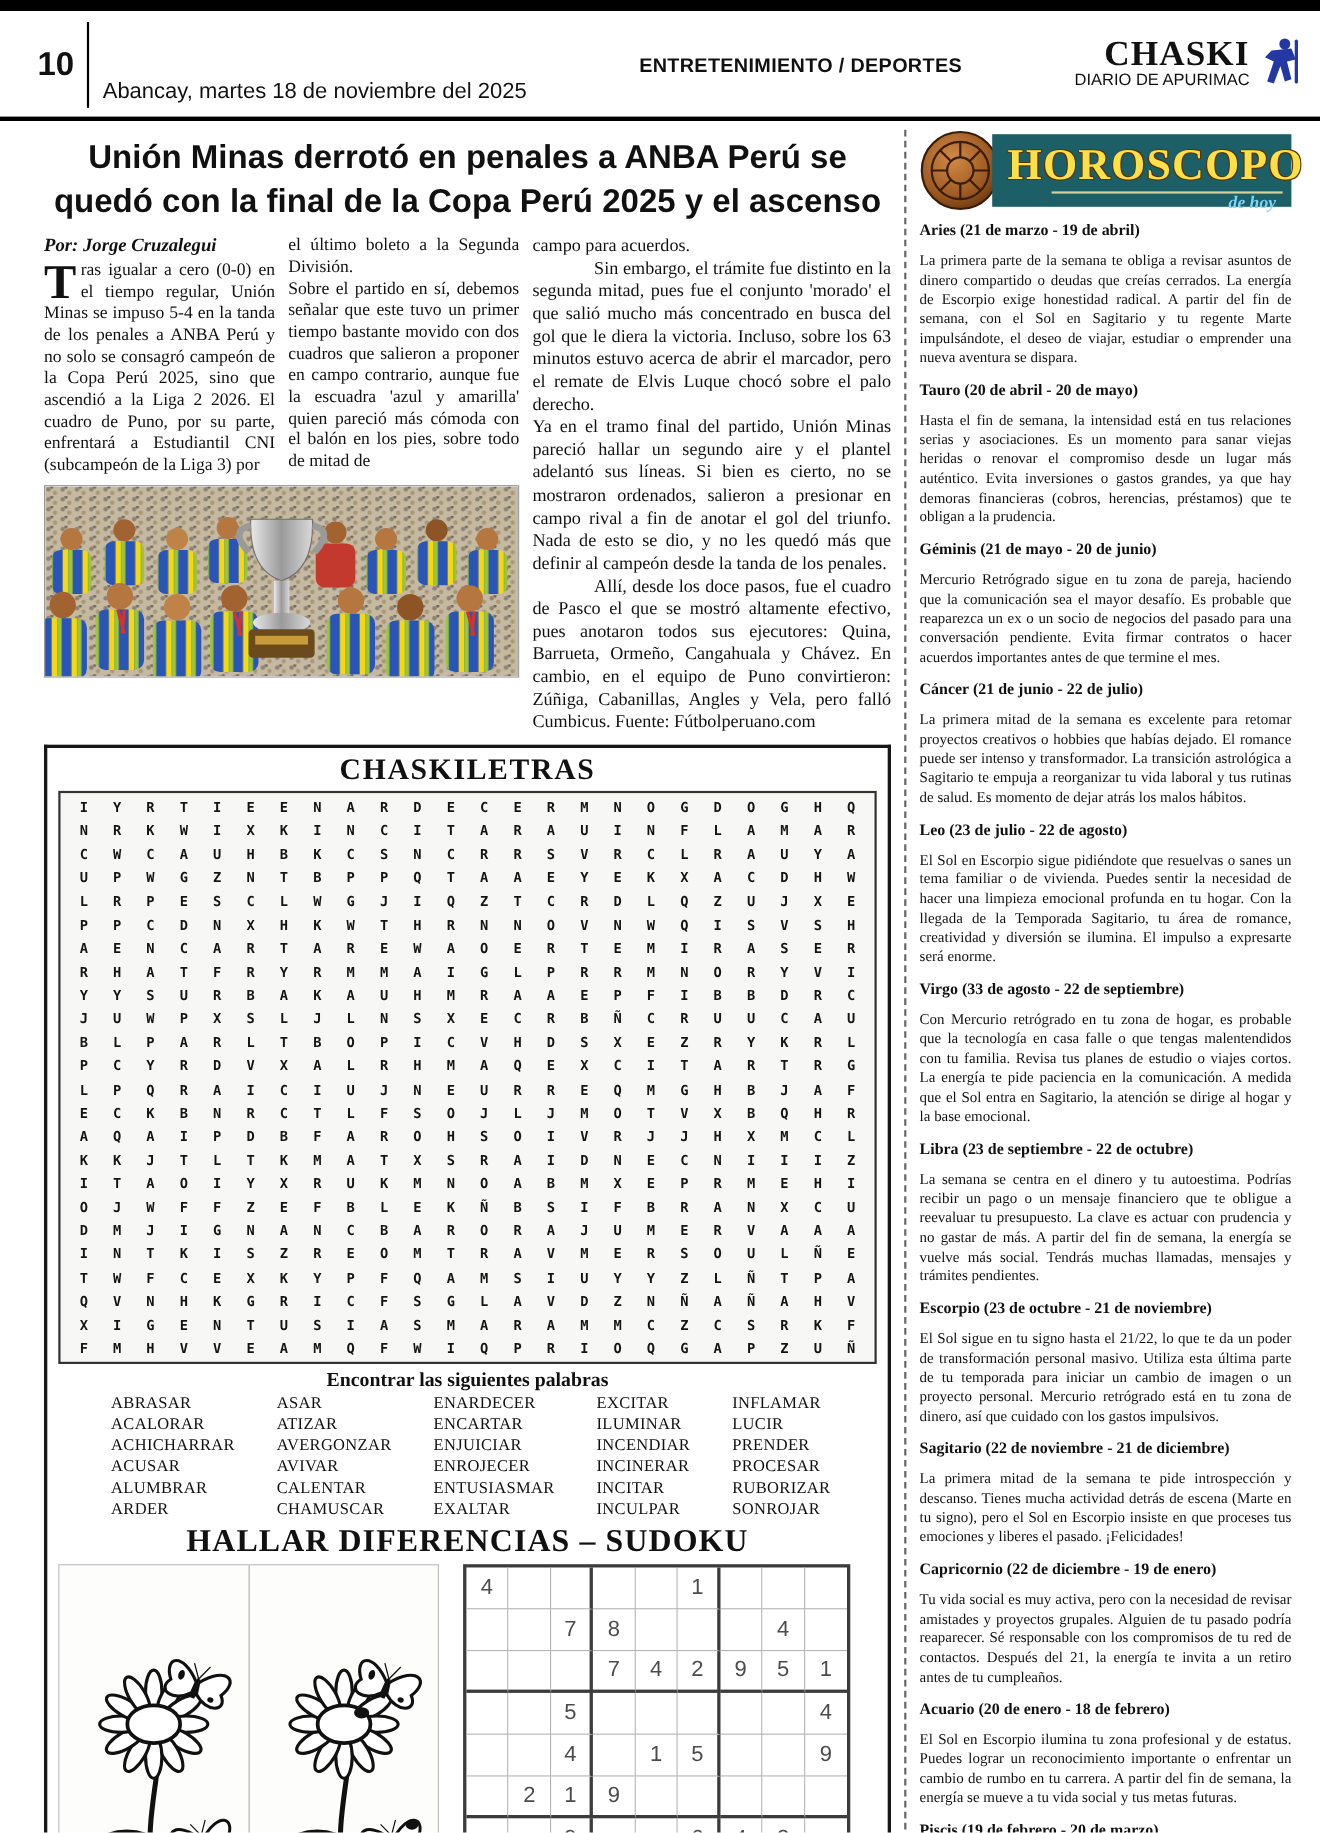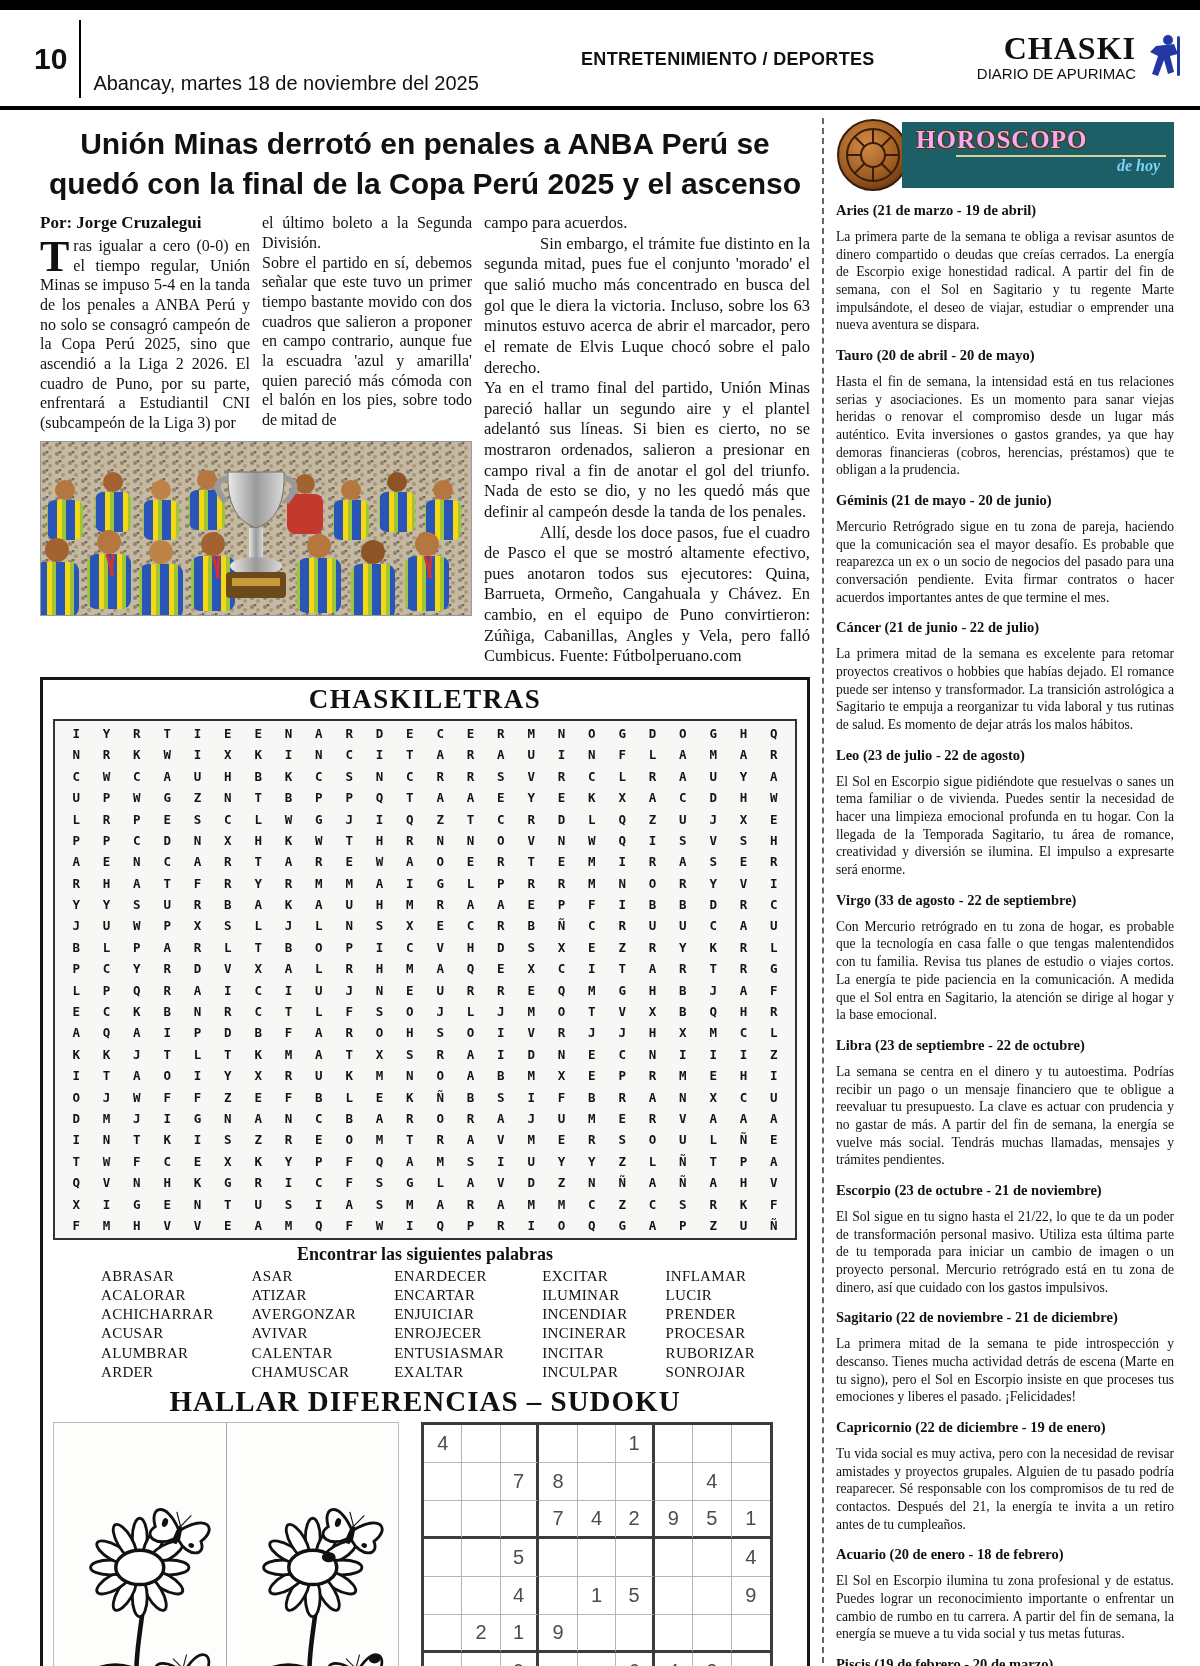--- a/index.html
+++ b/index.html
@@ -25,21 +25,21 @@
   .leftcol { flex:1; padding-right:12px; }
   .horoscope { width:352px; border-left:2px dashed #666; padding-left:12px; }
 
   
   .headline { font-family:"Liberation Sans", sans-serif; font-weight:bold; font-size:30px;
               line-height:1.32; text-align:center; padding:6px 6px 10px 6px; }
   .article-body { display:flex; gap:12px; }
   .article-left { width:432px; }
   .textcols { display:flex; gap:12px; }
   .acol { width:210px; font-size:16px; line-height:1.23; text-align:justify; }
-  .byline { font-weight:bold; font-size:17px; margin-bottom:2px; }
+  .byline { font-weight:bold; font-style:italic; font-size:17px; margin-bottom:2px; }
   .dropcap { float:left; font-size:44px; line-height:.82; font-weight:bold; padding:3px 4px 0 0; }
   .acol p + p { margin-top:0; }
   .col3 { flex:1; font-size:16.5px; line-height:1.25; text-align:justify; }
   .col3 .p.indent { text-indent:3.4em; }
 
   .photo { margin-top:8px; width:432px; height:175px; border:1px solid #999; overflow:hidden; }
   .photo svg { display:block; }
 
   
   .puzzlebox { margin-top:10px; border:3px solid #171717; border-bottom:7px solid #2e1a10;
@@ -67,22 +67,22 @@
             font-family:"Liberation Sans", sans-serif; font-size:20px; color:#4c4c4c; }
   .s-cell.br3 { border-right:3px solid #3c3c3c; }
   .s-cell.bb3 { border-bottom:3px solid #3c3c3c; }
   .s-cell.lastc { border-right:none; }
 
   
   .horo-banner { position:relative; height:74px; margin-bottom:10px; }
   .horo-medallion { position:absolute; left:0; top:0; width:74px; height:74px; }
   .horo-teal { position:absolute; left:66px; right:0; top:4px; bottom:4px; background:#1d5f66;
                padding:4px 8px 2px 14px; }
-  .horo-word { font-family:"Liberation Serif", serif; font-weight:bold; font-size:25px; letter-spacing:1px;
-               color:#f0abfc; text-shadow:1px 1px 0 #5a3404, -1px 1px 0 #5a3404, 1px -1px 0 #5a3404; }
+  .horo-word { font-family:"Liberation Serif", serif; font-weight:bold; font-size:40px; letter-spacing:1px;
+               color:#fde047; text-shadow:1px 1px 0 #5a3404, -1px 1px 0 #5a3404, 1px -1px 0 #5a3404; }
   .horo-underline { height:2px; background:#d9cf9a; margin:1px 0 0 40px; }
   .horo-sub { text-align:right; font-weight:bold; font-style:italic; font-size:16px; color:#7dd3fc;
               padding-right:6px; }
   .sign { margin-bottom:13px; }
   .sign h3 { font-size:14.5px; font-weight:bold; margin-bottom:9px; }
   .sign p { font-size:13.6px; line-height:1.3; text-align:justify; }
 </style>
 </head>
 <body>
 

